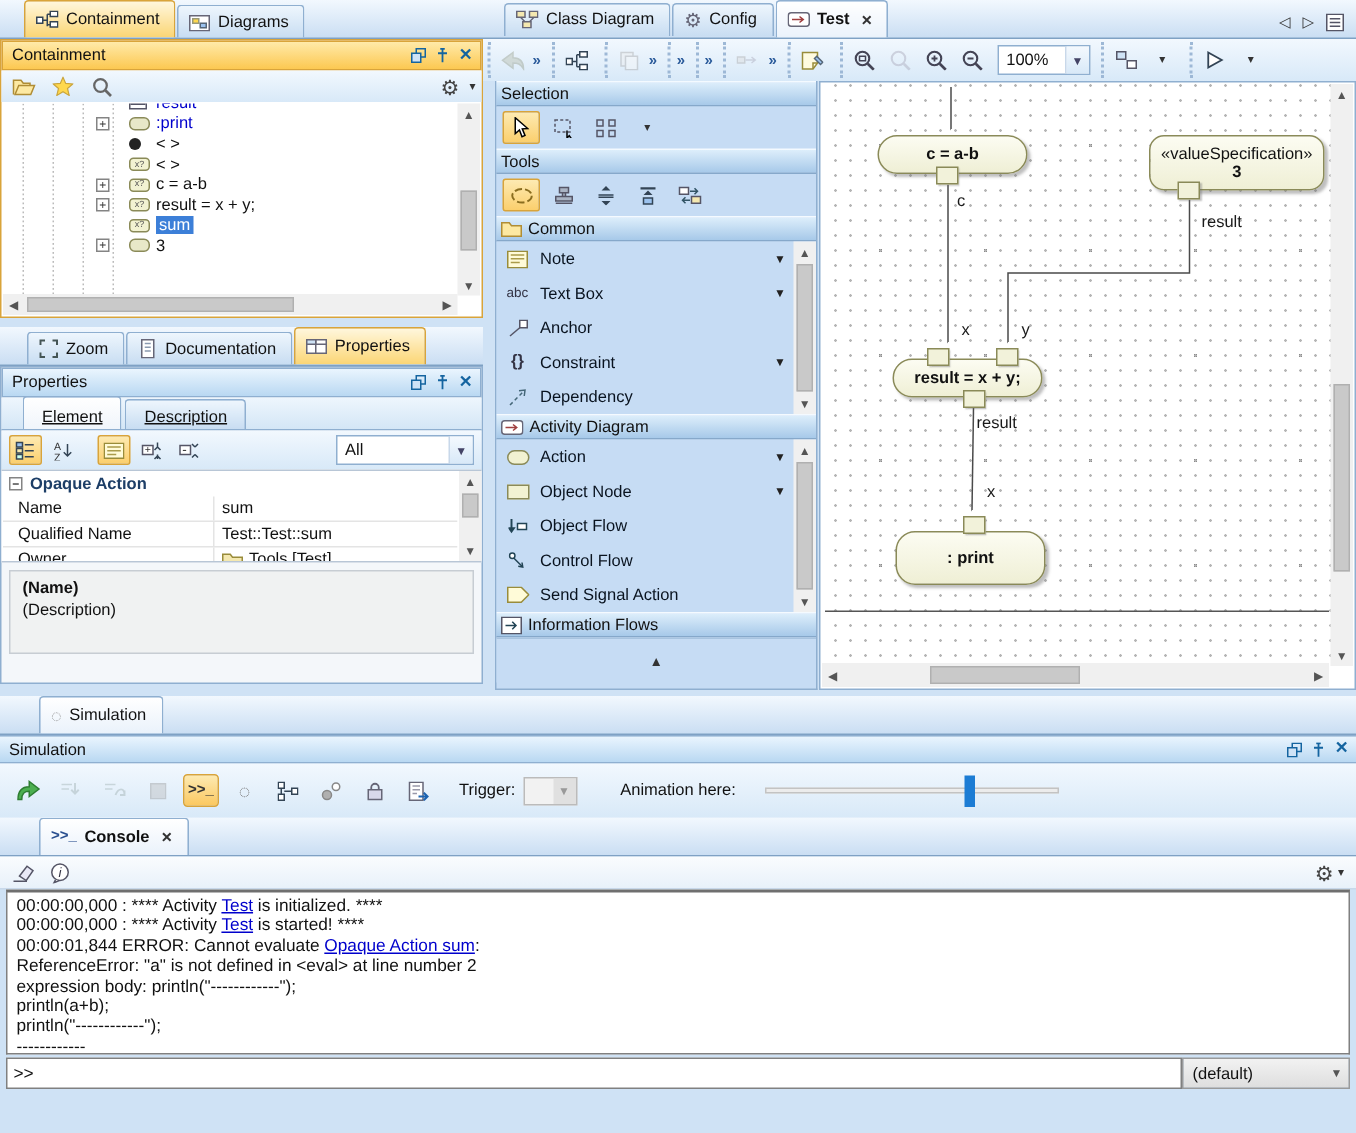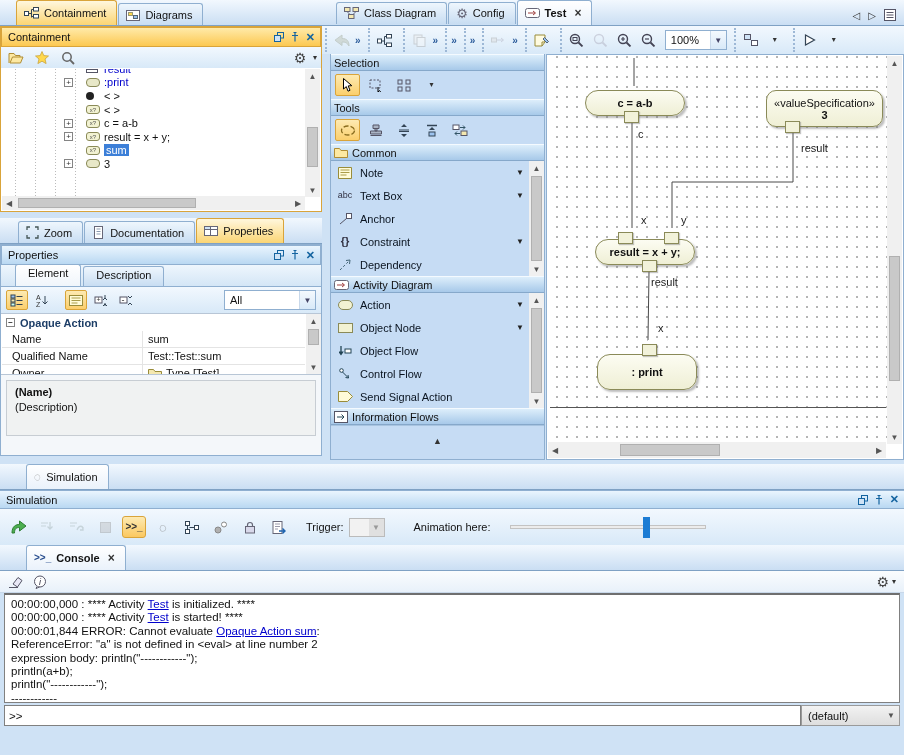--- a/index.html
+++ b/index.html
@@ -45,21 +45,21 @@
   .sb { background:#f0f0f0; position:absolute; display:flex; }
   .sb .arr { color:#555; font-size:8px; display:flex; align-items:center; justify-content:center; }
   .sb-h { height:14px; flex-direction:row; }
   .sb-v { width:15px; flex-direction:column; }
   .sb-h .arr { width:14px; height:14px; }
   .sb-v .arr { width:15px; height:14px; }
   .thumb { background:#c9c9c9; border:1px solid #b0b0b0; position:absolute; }
 
   
   .ptab { height:20px; padding:2px 12px; border:1px solid #8fafd0; border-bottom:none; border-radius:3px 3px 0 0; margin-right:2px;
-          background:linear-gradient(#eef6fd,#c8ddf2); display:flex; align-items:flex-start; }
+          background:linear-gradient(#eef6fd,#c8ddf2); display:flex; align-items:flex-end;text-decoration:underline; }
   .ptab.active { background:linear-gradient(#ffffff,#f0f5fb); height:22px; }
   .prop-table { position:absolute; left:1px; right:16px; top:0; bottom:0; background:#fff; overflow:hidden; font-size:11px; }
   .prow { display:flex; height:17px; border-bottom:1px solid #e4e4e4; align-items:center; }
   .prow .pc1 { width:140px; padding-left:10px; }
   .prow .pc2 { flex:1; border-left:1px solid #e4e4e4; padding-left:5px; height:100%; display:flex; align-items:center; gap:4px; }
   .pgroup { display:flex; align-items:center; gap:5px; height:17px; font-weight:bold; color:#1d3e67; padding-left:4px; }
   .pgbox { width:9px; height:9px; border:1px solid #848484; font-size:8px; line-height:7px; text-align:center; color:#333; background:#fff; }
   .desc-box { background:#f0f2f2; border:1px solid #c7cdd3; padding:4px 8px; line-height:15px; }
   .filter-box { background:#fff; border:1px solid #9ab0c6; display:flex; align-items:center; padding:0 4px; gap:5px; }
   .filter-box input { border:none; outline:none; flex:1; font-family:"Liberation Sans",sans-serif; font-size:11px; color:#333; background:transparent; }
@@ -367,21 +367,21 @@
           </div>
         </div>
         <div class="prow">
           <div class="pc1">Owner</div>
           <div class="pc2">
             <span class="icon">
               <svg width="14" height="11" viewBox="0 0 14 11">
                 <path d="M0.5,10.5 V1.5 h5 l1.5,2 h6.5 v7 z" fill="#f4e8b0" stroke="#998c3a"></path>
               </svg>
             </span>
-            <span>Type [Test]</span>
+            <span>Tools [Test]</span>
           </div>
         </div>
       </div>
     <div class="sb sb-v" style="right:0;top:0;bottom:0;">
       <span class="arr" style="position:absolute;top:0;">▲</span>
       <span class="thumb" style="left:2px;right:2px;top:15px;height:16px;"></span>
       <span class="arr" style="position:absolute;bottom:0;">▼</span>
     </div>
   </div>
   <div class="desc-box" style="margin:5px 5px 0 5px;height:56px;">
@@ -979,17 +979,17 @@
     <div>expression body: println("------------");</div>
     <div>println(a+b);</div>
     <div>println("------------");</div>
     <div>------------</div>
   </div>
 
 <div class="abs" style="left:4px;top:705px;width:896px;height:21px;display:flex;">
   <div class="console-prompt" style="flex:1;">
     <span style="font-size:11.5px;">&gt;&gt;</span>
   </div>
-  <div class="default-combo" style="width:99px;">
+  <div class="default-combo" style="width:112px;">
     <span>(default)</span>
     <span style="margin-left:auto;margin-right:4px;font-size:8px;color:#555;">▼</span>
   </div>
 </div>
 
 </body></html>

